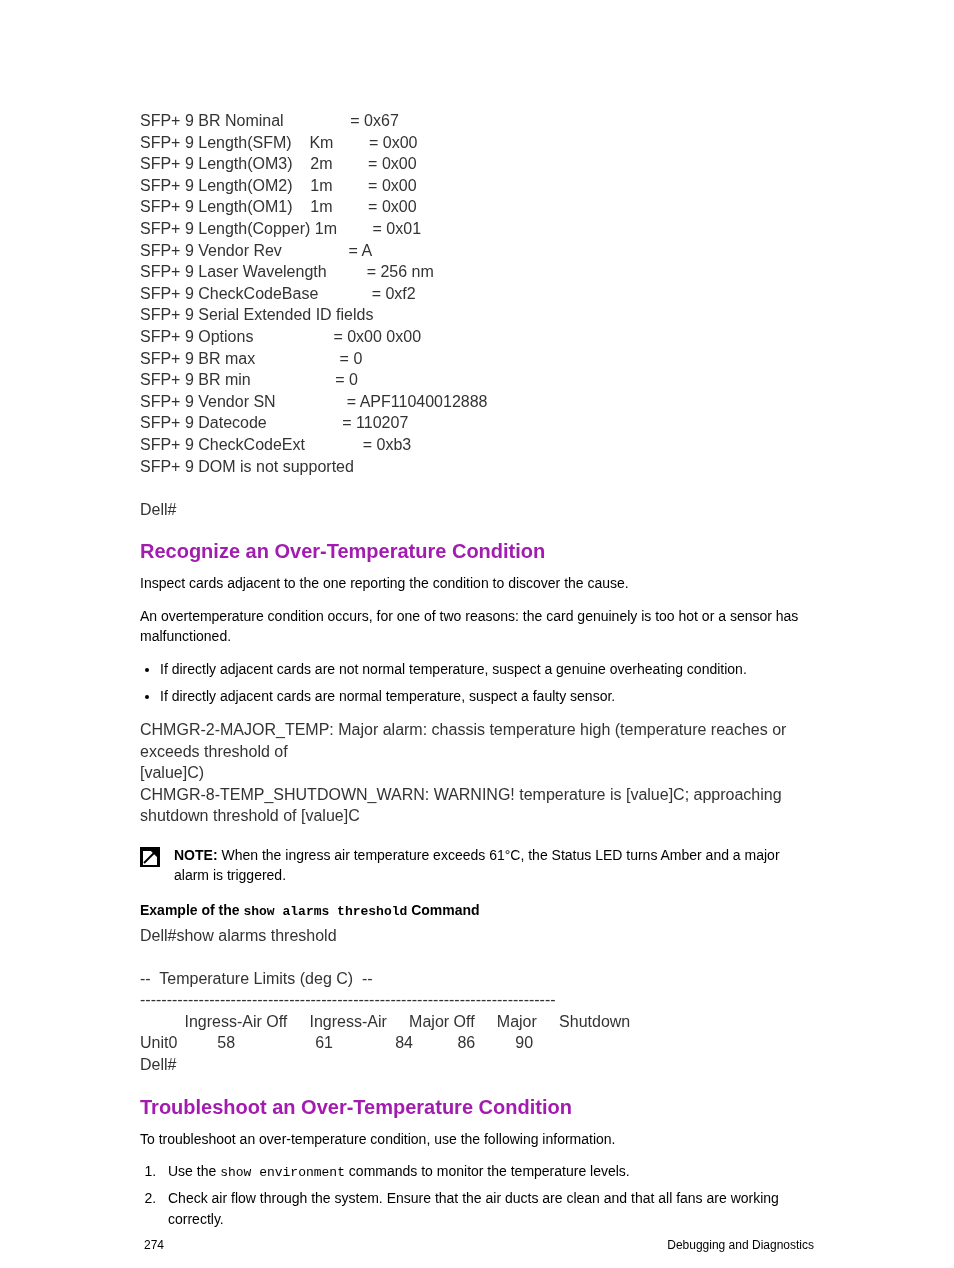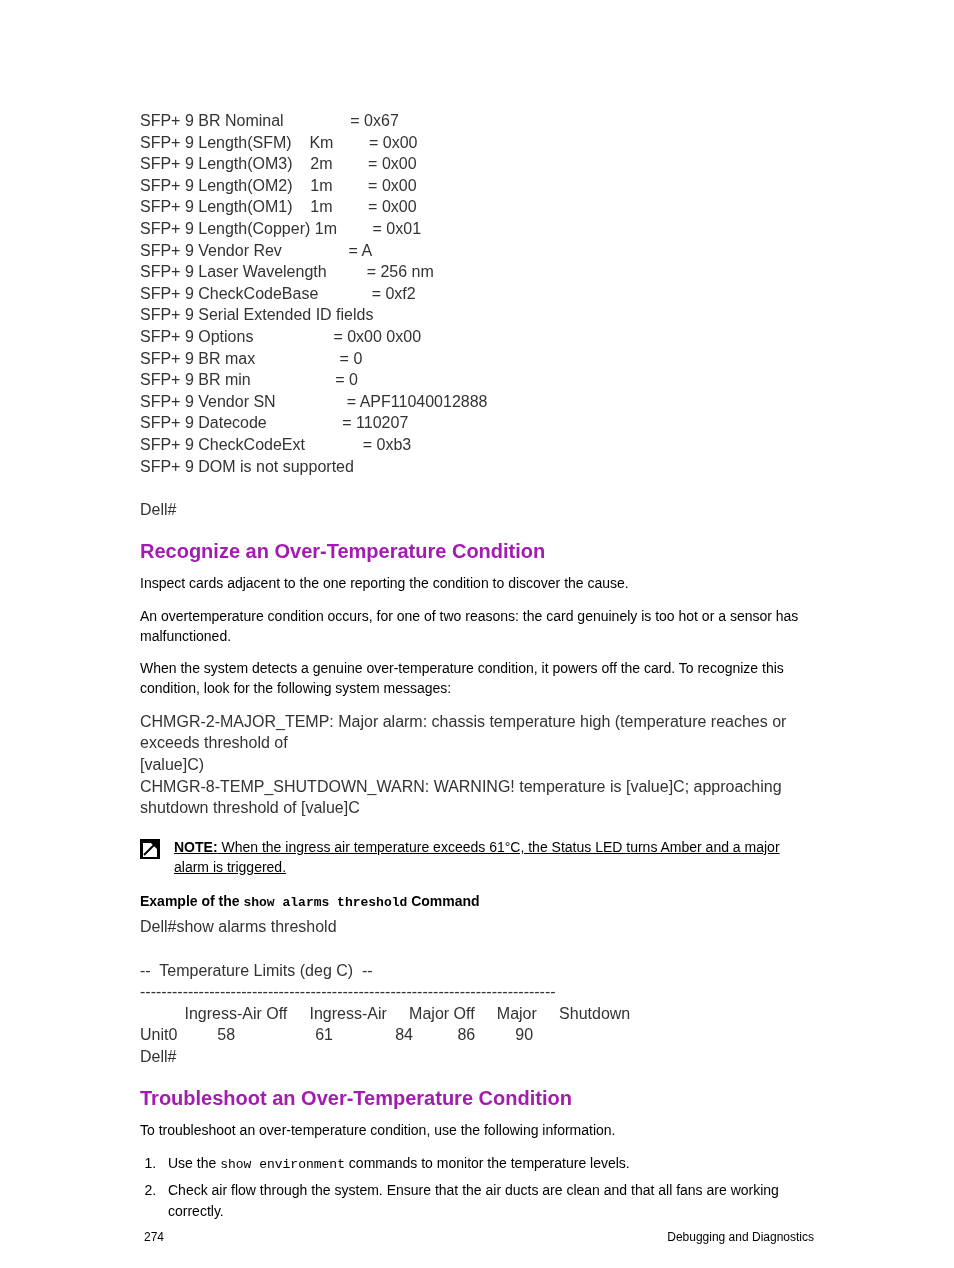--- a/index.html
+++ b/index.html
@@ -62,21 +62,20 @@
   .note-icon {
     width: 20px;
     height: 20px;
     flex: 0 0 20px;
     margin-right: 14px;
     margin-top: 2px;
   }
   .note-text {
     font-size: 14px;
     line-height: 1.45;
-    text-decoration: underline;
   }
   .example-label {
     font-size: 14px;
     font-weight: bold;
     margin: 6px 0 6px 0;
   }
   .example-label .inline-code { font-weight: bold; }
   .footer {
     position: absolute;
     bottom: 58px;
@@ -111,22 +110,25 @@
 SFP+ 9 CheckCodeExt             = 0xb3
 SFP+ 9 DOM is not supported
 
 Dell#</pre>
 
   <h2 class="section">Recognize an Over-Temperature Condition</h2>
 
   <p class="body">Inspect cards adjacent to the one reporting the condition to discover the cause.</p>
   <p class="body">An overtemperature condition occurs, for one of two reasons: the card genuinely is too hot or a sensor has malfunctioned.</p>
 
+  <ul class="bullets">
+    <li>If directly adjacent cards are not normal temperature, suspect a genuine overheating condition.</li>
+    <li>If directly adjacent cards are normal temperature, suspect a faulty sensor.</li>
+  </ul>
 
-  <p class="body">When the system detects a genuine over-temperature condition, it powers off the card. To recognize this condition, look for the following system messages:</p>
 
   <pre class="code" style="white-space:pre-wrap">CHMGR-2-MAJOR_TEMP: Major alarm: chassis temperature high (temperature reaches or exceeds threshold of
 [value]C)
 CHMGR-8-TEMP_SHUTDOWN_WARN: WARNING! temperature is [value]C; approaching shutdown threshold of [value]C</pre>
 
 
   <div class="note-row">
     <span class="note-icon">
       <svg viewBox="0 0 20 20" width="20" height="20">
         <rect x="0" y="0" width="20" height="20" fill="#000"></rect>

